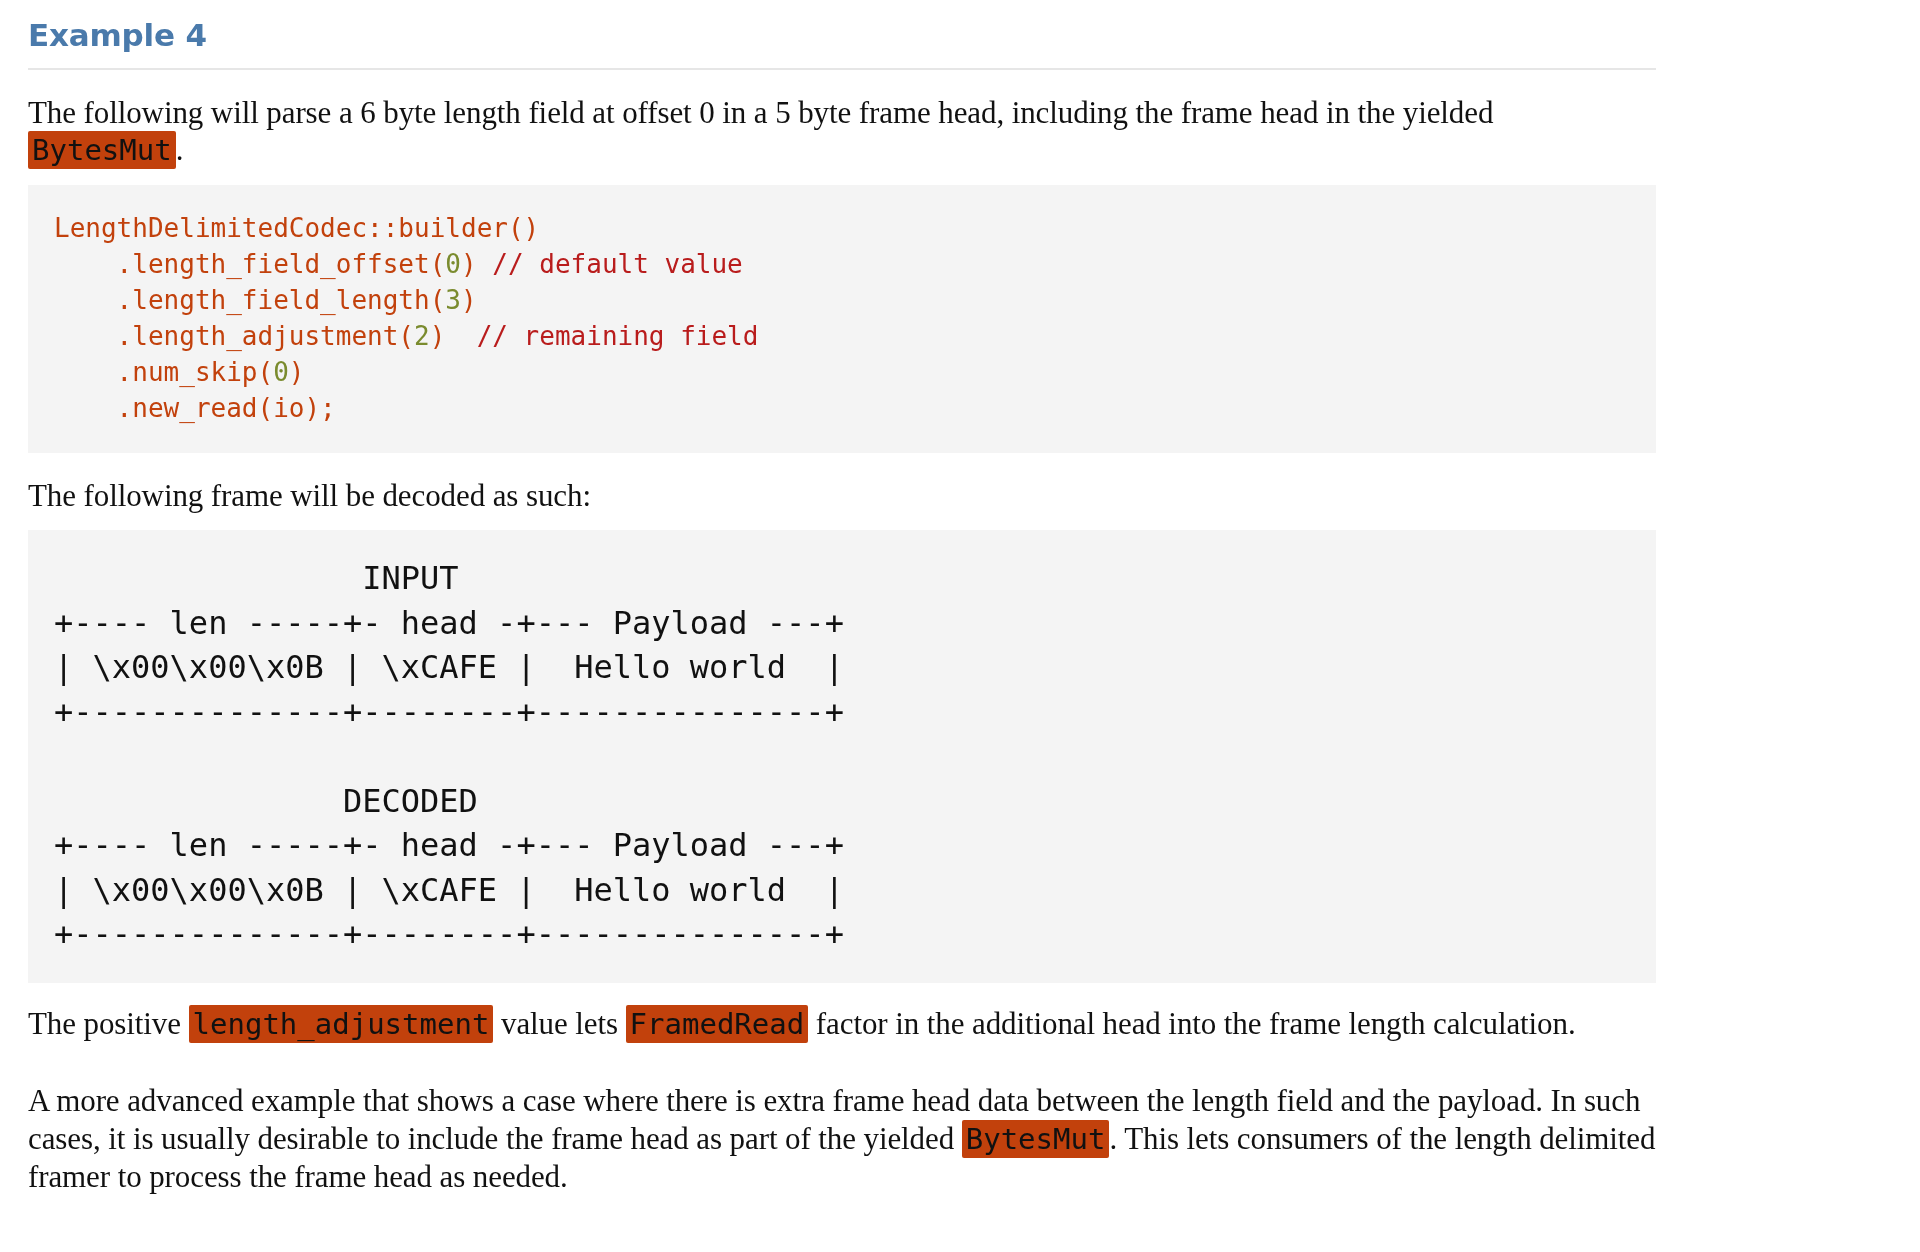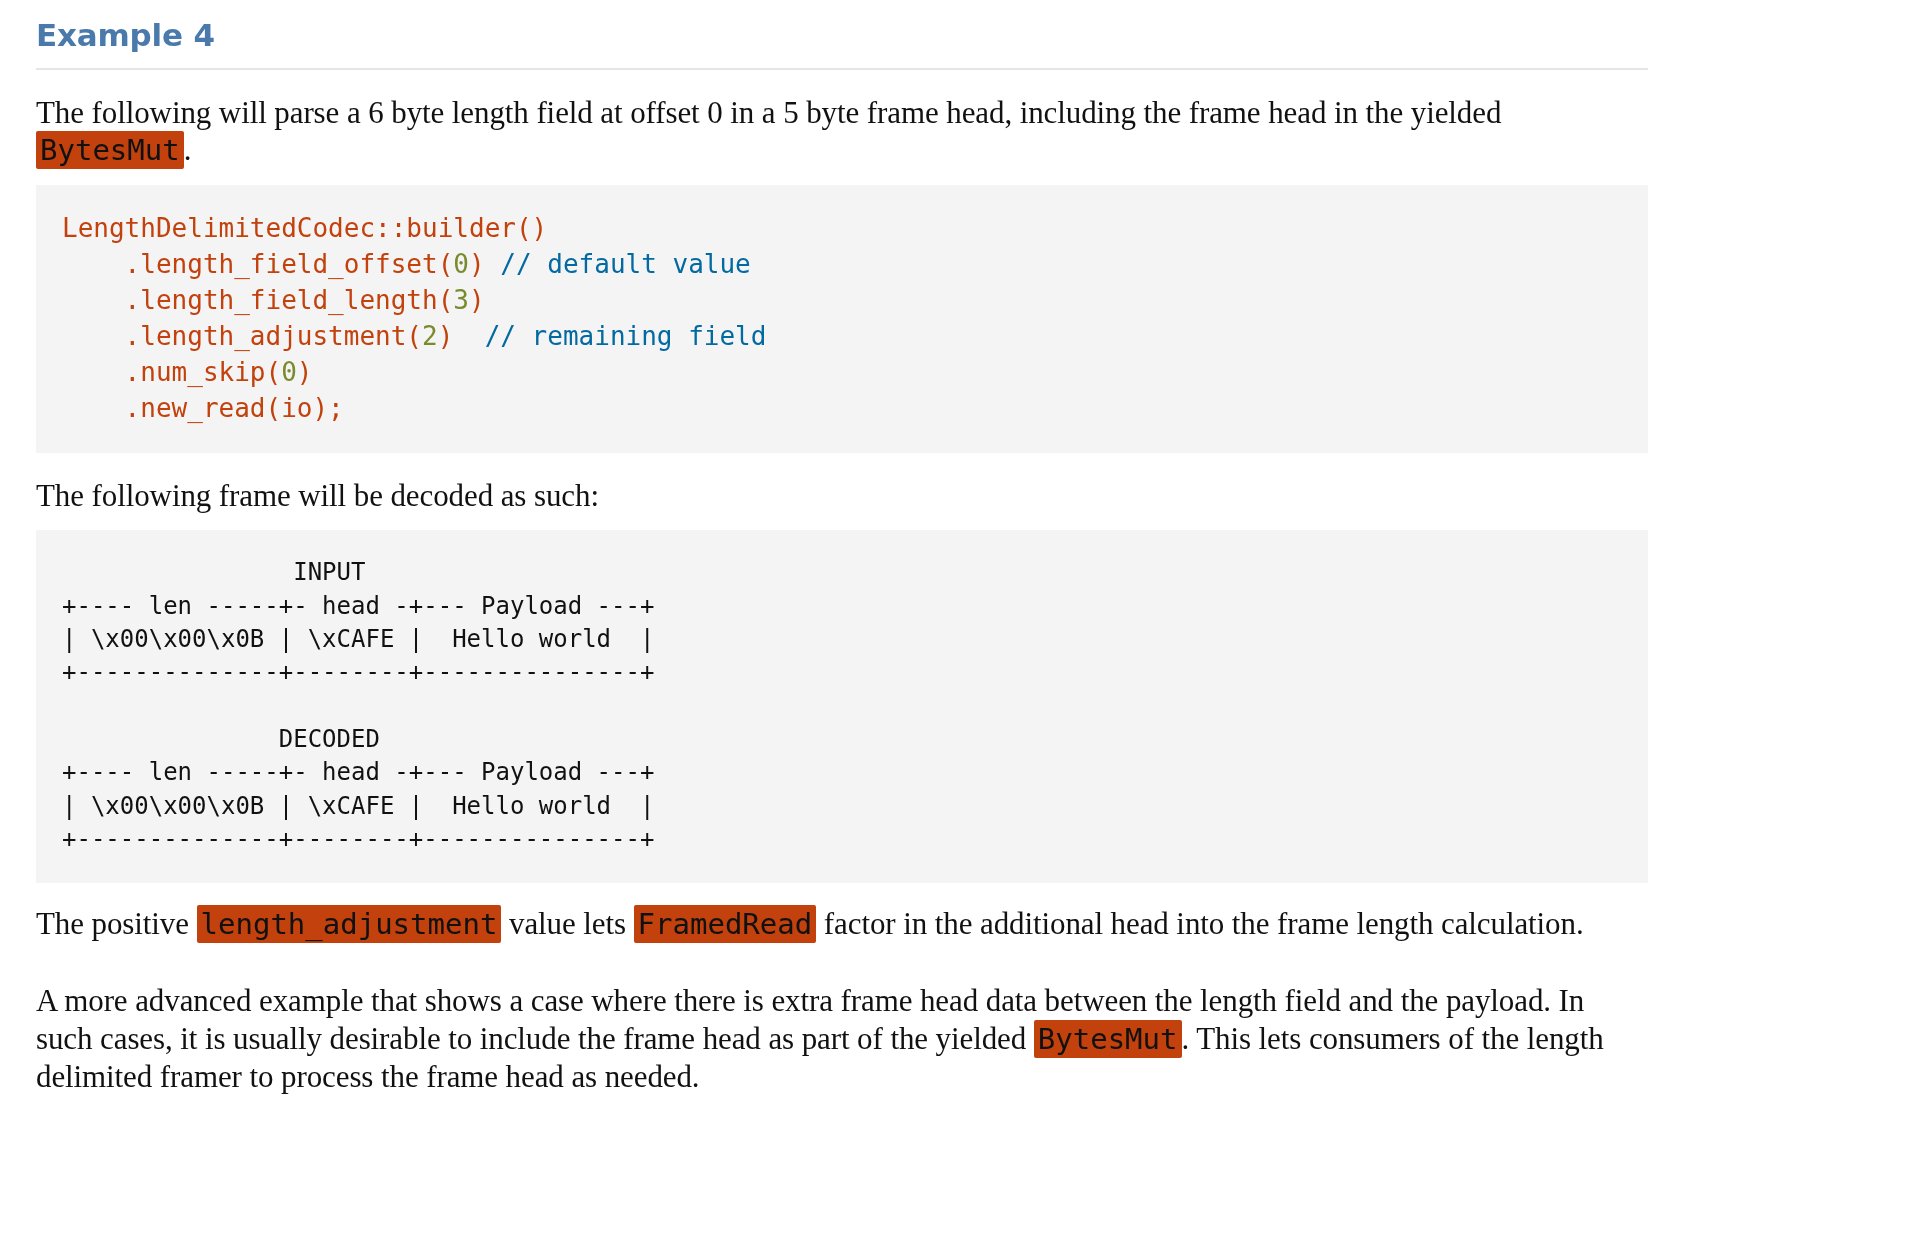--- a/index.html
+++ b/index.html
@@ -13,21 +13,21 @@
     height: 1252px;
     overflow: hidden;
     font-family: "Liberation Serif", "DejaVu Serif", serif;
     color: #1a1a1a;
     -webkit-font-smoothing: antialiased;
   }
 
   .page {
     box-sizing: border-box;
     width: 1684px;
-    padding: 0 36px;
+    padding: 0 28px;
   }
 
   
   .doc-heading {
     margin: 0;
     padding: 18px 0 14px 0;
     font-family: "DejaVu Sans", "Liberation Sans", sans-serif;
     font-size: 31px;
     font-weight: 700;
     line-height: 1.15;
@@ -75,25 +75,25 @@
   .codeblock pre {
     margin: 0;
     font-family: "DejaVu Sans Mono", "Liberation Mono", monospace;
     font-size: 26px;
     line-height: 1.38;
     color: #111111;
     white-space: pre;
     tab-size: 4;
   }
   .codeblock.ascii pre {
-    font-size: 24px;
+    font-size: 32px;
     line-height: 1.39;
   }
   .tok-num { color: #7a8b2e; }
-  .tok-comment { color: #0369a1; }
+  .tok-comment { color: #b91c1c; }
   .tok-plain { color: #c2410c; }
 </style>
 </head>
 <body>
 
 <div class="page">
 
   <h2 class="doc-heading">Example 4</h2>
 
   <div class="heading-rule"></div>

